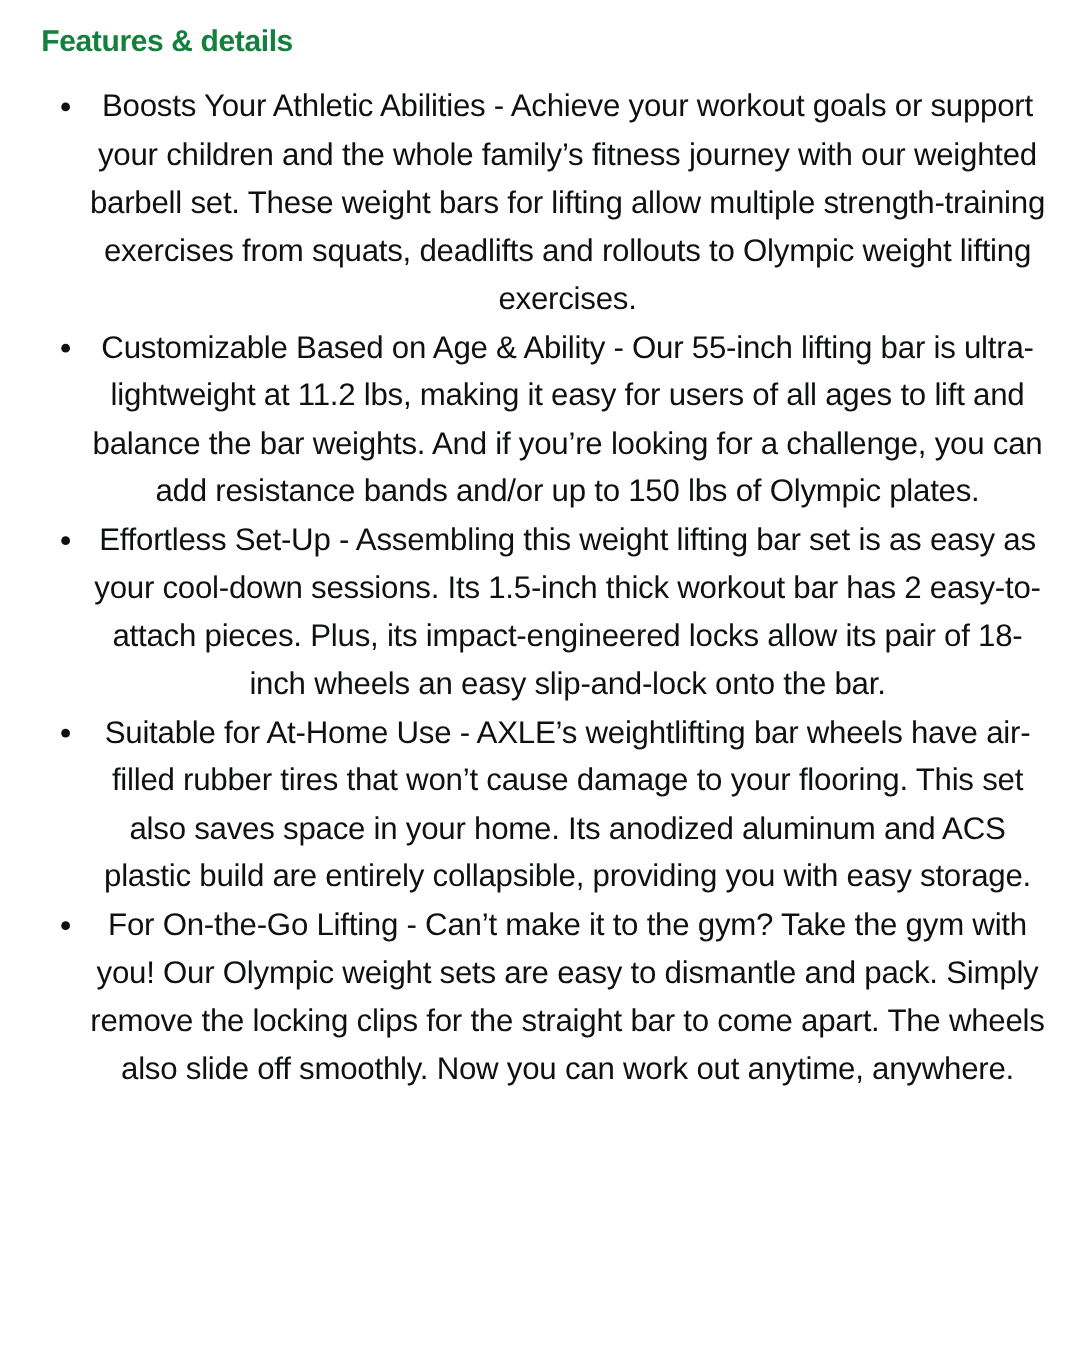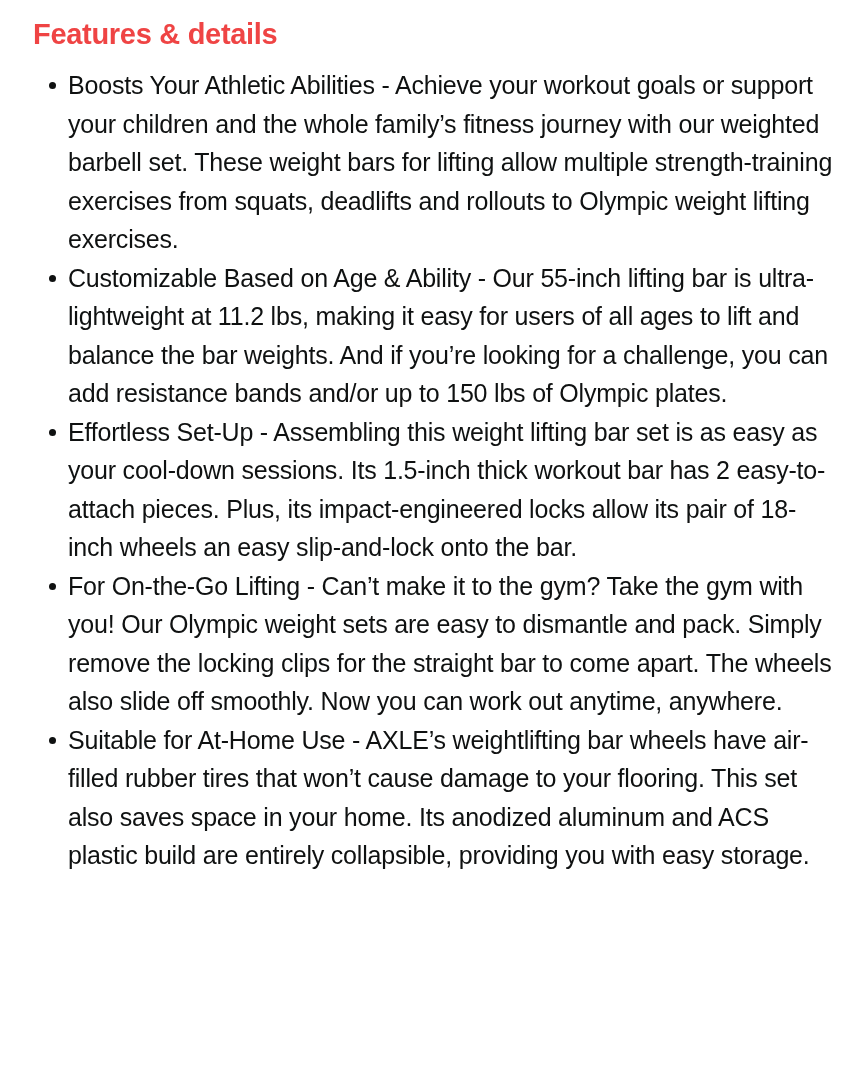--- a/index.html
+++ b/index.html
@@ -15,30 +15,31 @@
     color: #0F1111;
     -webkit-font-smoothing: antialiased;
   }
   .features-section {
     padding: 16px 28px 0 33px;
     box-sizing: border-box;
     width: 868px;
   }
   .section-heading {
     margin: 0;
-    font-size: 29px;
+    font-size: 24px;
     line-height: 36px;
     font-weight: 700;
     letter-spacing: -0.3px;
-    color: #ef4444;
+    color: #15803d;
   }
   ul.bullet-list {
     list-style: none;
     margin: 14px 0 0 0;
     padding: 0;
+    text-align: center;
   }
   ul.bullet-list li {
     position: relative;
     padding-left: 35px;
     font-size: 25px;
     line-height: 38.5px;
     letter-spacing: -0.2px;
     color: #0F1111;
   }
   ul.bullet-list li .dot {
@@ -65,20 +66,20 @@
     <li>
       <span class="dot"></span>
       <span>Customizable Based on Age &amp; Ability - Our 55-inch lifting bar is ultra-lightweight at 11.2 lbs, making it easy for users of all ages to lift and balance the bar weights. And if you’re looking for a challenge, you can add resistance bands and/or up to 150 lbs of Olympic plates.</span>
     </li>
     <li>
       <span class="dot"></span>
       <span>Effortless Set-Up - Assembling this weight lifting bar set is as easy as your cool-down sessions. Its 1.5-inch thick workout bar has 2 easy-to-attach pieces. Plus, its impact-engineered locks allow its pair of 18-inch wheels an easy slip-and-lock onto the bar.</span>
     </li>
     <li>
       <span class="dot"></span>
-      <span>For On-the-Go Lifting - Can’t make it to the gym? Take the gym with you! Our Olympic weight sets are easy to dismantle and pack. Simply remove the locking clips for the straight bar to come apart. The wheels also slide off smoothly. Now you can work out anytime, anywhere.</span>
+      <span>Suitable for At-Home Use - AXLE’s weightlifting bar wheels have air-filled rubber tires that won’t cause damage to your flooring. This set also saves space in your home. Its anodized aluminum and ACS plastic build are entirely collapsible, providing you with easy storage.</span>
     </li>
     <li>
       <span class="dot"></span>
-      <span>Suitable for At-Home Use - AXLE’s weightlifting bar wheels have air-filled rubber tires that won’t cause damage to your flooring. This set also saves space in your home. Its anodized aluminum and ACS plastic build are entirely collapsible, providing you with easy storage.</span>
+      <span>For On-the-Go Lifting - Can’t make it to the gym? Take the gym with you! Our Olympic weight sets are easy to dismantle and pack. Simply remove the locking clips for the straight bar to come apart. The wheels also slide off smoothly. Now you can work out anytime, anywhere.</span>
     </li>
   </ul>
 </div>
 
 </body></html>

